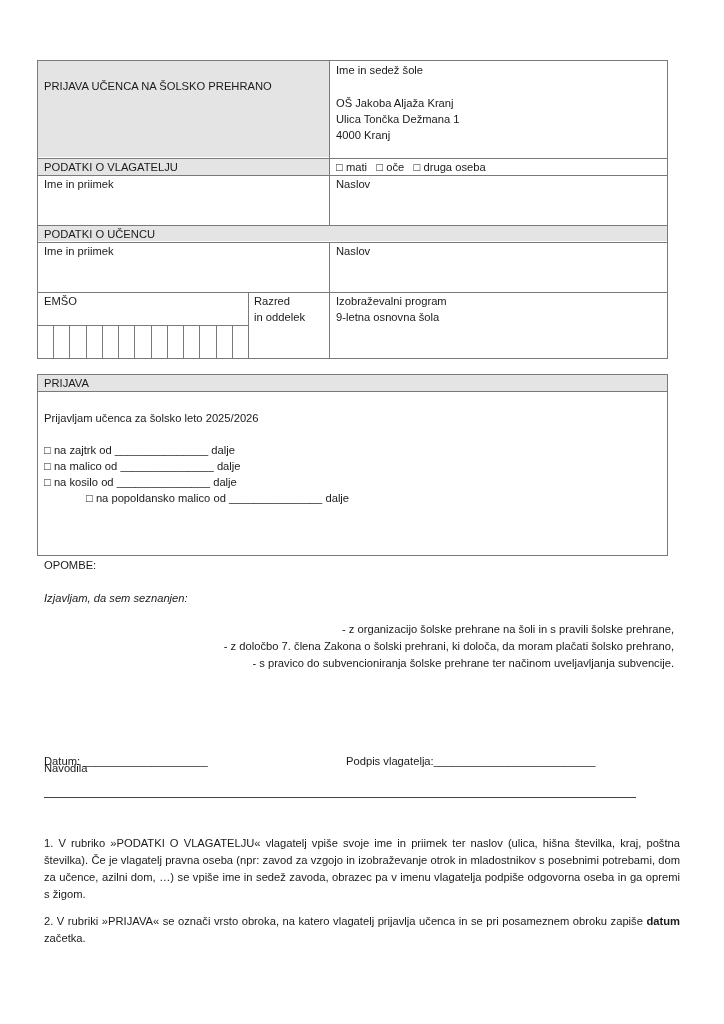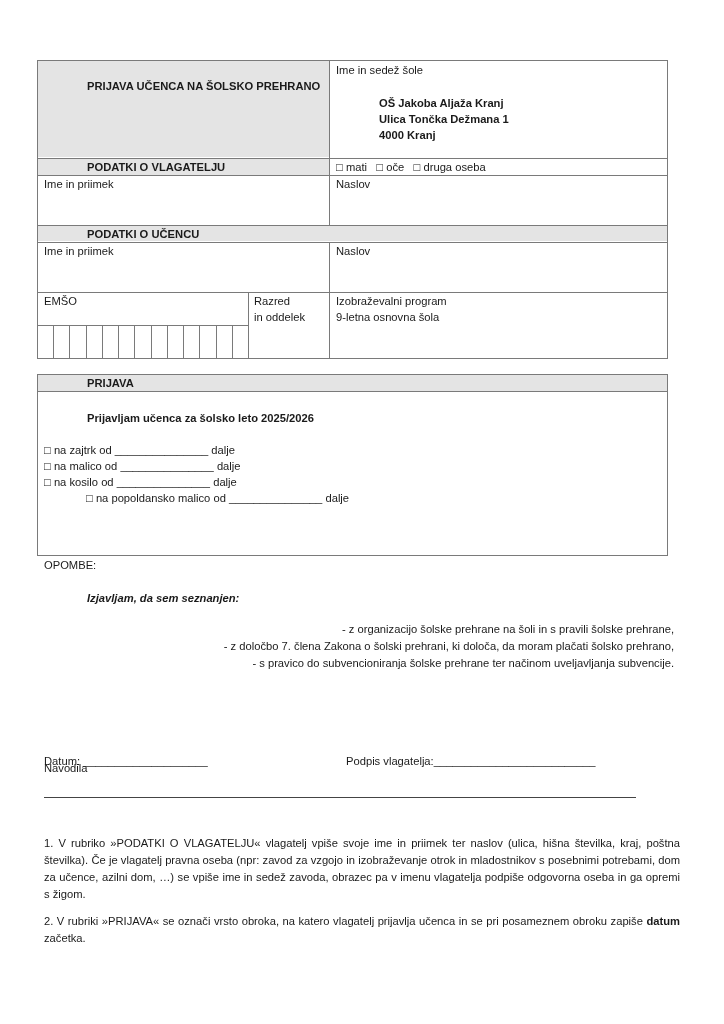--- a/index.html
+++ b/index.html
@@ -5,21 +5,21 @@
   html, body { margin: 0; padding: 0; background: #ffffff; }
   body {
     width: 724px; height: 1024px; position: relative; overflow: hidden;
     font-family: "Liberation Sans", "DejaVu Sans", sans-serif;
     font-size: 11.2px; color: #1a1a1a;
   }
   .abs { position: absolute; }
   .line-h { position: absolute; height: 0; border-top: 1px solid #7a7a7a; }
   .line-v { position: absolute; width: 0; border-left: 1px solid #7a7a7a; }
   .gray { position: absolute; background: #e4e4e4; }
-  .b { font-weight: bold; margin-left: 43px; }
+  .b { font-weight: normal; }
   .t { position: absolute; white-space: nowrap; line-height: 16px; }
   .para { position: absolute; line-height: 17px; text-align: justify; }
 </style>
 </head>
 <body>
 
 <div>
 
   <div class="gray" style="left:37px;top:61px;width:292px;height:96px;"></div>
   <div class="gray" style="left:37px;top:159px;width:292px;height:16px;"></div>

